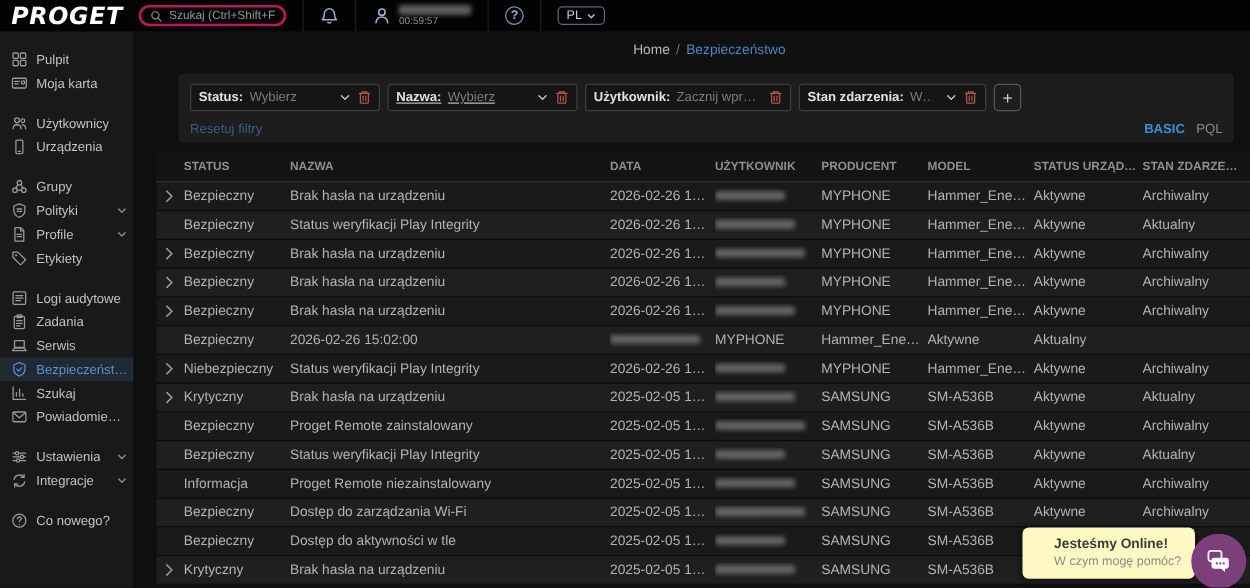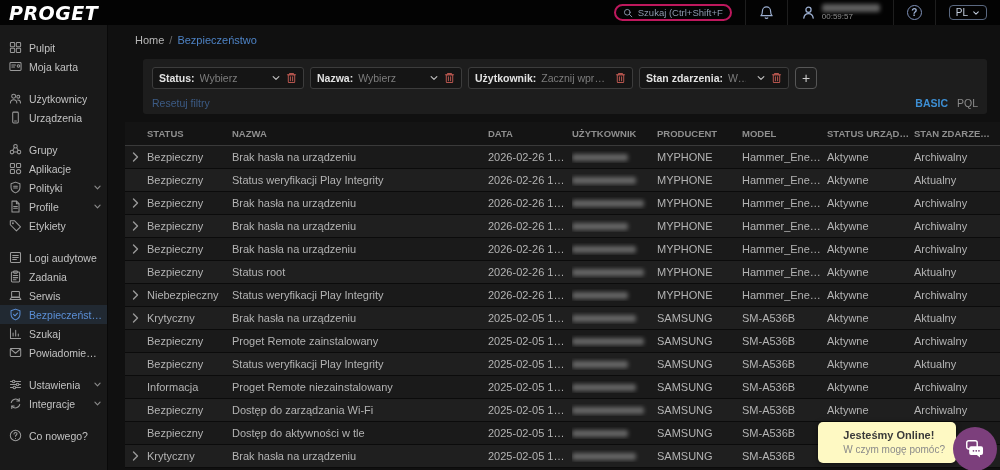--- a/index.html
+++ b/index.html
@@ -1,20 +1,20 @@
 <!DOCTYPE html>
 <html><head>
 <meta charset="utf-8">
 <style>
   * { box-sizing: border-box; margin: 0; padding: 0; }
   html,body { width:1000px; height:470px; overflow:hidden; }
   body { background:#101010; font-family:"Liberation Sans", sans-serif; position:relative; color:#b9b9b9; }
 
   
-  .topbar { position:absolute; top:0; left:0; right:0; height:25px; background:#030303; display:flex; align-items:center; justify-content:space-between; z-index:6; }
+  .topbar { position:absolute; top:0; left:0; right:0; height:25px; background:#030303; display:flex; align-items:center; z-index:6; }
   .logo { font-size:19px; font-weight:800; font-style:italic; color:#fff; letter-spacing:.5px; padding-left:9px; font-family:"DejaVu Sans", sans-serif; }
   .tb-right { display:flex; align-items:stretch; height:100%; }
   .tb-item { display:flex; align-items:center; justify-content:center; padding:0 13px; border-left:1px solid #1e1e1e; cursor:pointer; }
   .searchbox { display:flex; align-items:center; gap:5px; width:118px; height:17px; border:2px solid #be185d; border-radius:9px; padding:0 7px; color:#8d99ad; font-size:9.5px; align-self:center; }
   .searchbox .icn { width:10px; height:10px; flex:0 0 10px; color:#8d99ad; }
   .searchbox span { white-space:nowrap; overflow:hidden; }
   .tb-icn { width:15px; height:15px; color:#9db0d2; }
   .user-chip { gap:6px; }
   .user-meta { display:flex; flex-direction:column; gap:1px; }
   .redacted { display:inline-block; height:7px; border-radius:2px; background:#787878; filter:blur(2px); opacity:.8; }
@@ -29,28 +29,28 @@
   .sgroup { margin-bottom:13px; }
   .sitem { display:flex; align-items:center; gap:7px; padding:3px 5px 3px 9px; font-size:10.5px; color:#c2c2c2; cursor:pointer; white-space:nowrap; }
   .sitem .icn { width:13px; height:13px; flex:0 0 13px; color:#9a9a9a; }
   .sitem .chev { margin-left:auto; width:9px; height:9px; color:#8a8a8a; flex:0 0 9px; }
   .sitem.active { background:#212932; color:#5b8fd6; }
   .sitem.active .icn { color:#5b8fd6; }
   .slabel { overflow:hidden; text-overflow:ellipsis; }
 
   
   .main { position:absolute; left:125px; top:25px; right:0; bottom:0; background:#101010; overflow:hidden; }
-  .breadcrumb { padding:9px 0 0 10px; font-size:11px; color:#b8b8b8; }
+  .breadcrumb { padding:9px 0 0 10px; font-size:11px; color:#b8b8b8;text-align:center; }
   .breadcrumb .bsep { color:#6d6d6d; margin:0 5px; }
   .breadcrumb .bcur { color:#4d82c4; }
 
   .filter-panel { margin:13px 13px 0 18px; background:#1d1d1d; border-radius:3px; padding:8px 9px 5px 9px; }
   .chips { display:flex; gap:6px; align-items:center; }
   .chip { display:flex; align-items:center; height:22px; background:#151515; border:1px solid #3c3c3c; border-radius:3px; padding:0 6px; gap:5px; font-size:10.5px; cursor:pointer; }
-  .chip:nth-child(1){ width:152px; } .chip:nth-child(2){ width:152px; }
+  .chip:nth-child(1){ width:152px; } .chip:nth-child(2){ width:152px;text-decoration:underline; }
   .chip:nth-child(3){ width:165px; } .chip:nth-child(4){ width:150px; }
   .chip .lbl { font-weight:bold; color:#e2e2e2; white-space:nowrap; }
   .chip .val { color:#7d7d7d; white-space:nowrap; overflow:hidden; text-overflow:ellipsis; }
   .chip .spacer { flex:1; }
   .chip .chev { width:10px; height:10px; flex:0 0 10px; color:#c0c0c0; }
   .chip .trash { width:11px; height:12px; flex:0 0 11px; }
   .plus-btn { width:22px; height:22px; border:1px solid #565656; border-radius:4px; background:transparent; color:#cccccc; font-size:14px; line-height:1; display:flex; align-items:center; justify-content:center; cursor:pointer; }
   .filter-footer { display:flex; justify-content:space-between; align-items:center; margin-top:8px; font-size:10.5px; }
   .reset-link { color:#3c5b85; cursor:pointer; }
   .mode-basic { color:#3d8fd4; font-weight:bold; margin-right:9px; cursor:pointer; }
@@ -165,29 +165,20 @@
         <svg class="icn" viewBox="0 0 14 14" fill="none" stroke="currentColor" stroke-width="1.1" stroke-linecap="round" stroke-linejoin="round" style="width:13px;height:13px;flex:0 0 13px;">
           <circle cx="7" cy="3.4" r="1.9"></circle>
           <circle cx="3.2" cy="9.8" r="1.9"></circle>
           <circle cx="10.8" cy="9.8" r="1.9"></circle>
           <path d="M5.8 4.9L4 8.1M8.2 4.9L10 8.1M5.2 9.8h3.6"></path>
         </svg>
         <span class="slabel">Grupy</span>
       </div>
       <div class="sitem">
         <svg class="icn" viewBox="0 0 14 14" fill="none" stroke="currentColor" stroke-width="1.1" stroke-linecap="round" stroke-linejoin="round" style="width:13px;height:13px;flex:0 0 13px;">
-          <rect x="1.5" y="1.5" width="4.4" height="4.4" rx="0.8"></rect>
-          <rect x="8.1" y="1.5" width="4.4" height="4.4" rx="0.8"></rect>
-          <rect x="1.5" y="8.1" width="4.4" height="4.4" rx="0.8"></rect>
-          <circle cx="10.3" cy="10.3" r="2.3"></circle>
-        </svg>
-        <span class="slabel">Aplikacje</span>
-      </div>
-      <div class="sitem">
-        <svg class="icn" viewBox="0 0 14 14" fill="none" stroke="currentColor" stroke-width="1.1" stroke-linecap="round" stroke-linejoin="round" style="width:13px;height:13px;flex:0 0 13px;">
           <path d="M7 1.2l4.8 1.8v3.6c0 3-1.9 5-4.8 6.2C4.1 11.6 2.2 9.6 2.2 6.6V3z"></path>
           <path d="M5 5.6h4M5 7.6h4"></path>
         </svg>
         <span class="slabel">Polityki</span>
         <svg class="chev" viewBox="0 0 14 14" fill="none" stroke="currentColor" stroke-width="1.8" stroke-linecap="round" stroke-linejoin="round">
           <path d="M3 5l4 4 4-4"></path>
         </svg>
       </div>
       <div class="sitem">
         <svg class="icn" viewBox="0 0 14 14" fill="none" stroke="currentColor" stroke-width="1.1" stroke-linecap="round" stroke-linejoin="round" style="width:13px;height:13px;flex:0 0 13px;">
@@ -440,21 +431,20 @@
     <div class="cell">2026-02-26 15:02:01</div>
     <div class="cell"><span class="redacted user-redact" style="width:64px"></span></div>
     <div class="cell">MYPHONE</div>
     <div class="cell">Hammer_Energy_2</div>
     <div class="cell">Aktywne</div>
     <div class="cell">Archiwalny</div>
   </div>
         <div class="trow">
     <div class="cell cexp"></div>
     <div class="cell">Bezpieczny</div>
-    <div class="cell">Status root</div>
     <div class="cell">2026-02-26 15:02:00</div>
     <div class="cell"><span class="redacted user-redact" style="width:72px"></span></div>
     <div class="cell">MYPHONE</div>
     <div class="cell">Hammer_Energy_2</div>
     <div class="cell">Aktywne</div>
     <div class="cell">Aktualny</div>
   </div>
         <div class="trow">
     <div class="cell cexp">
             <svg class="rchev" viewBox="0 0 8 10" fill="none" stroke="currentColor" stroke-width="1.4" stroke-linecap="round" stroke-linejoin="round">

